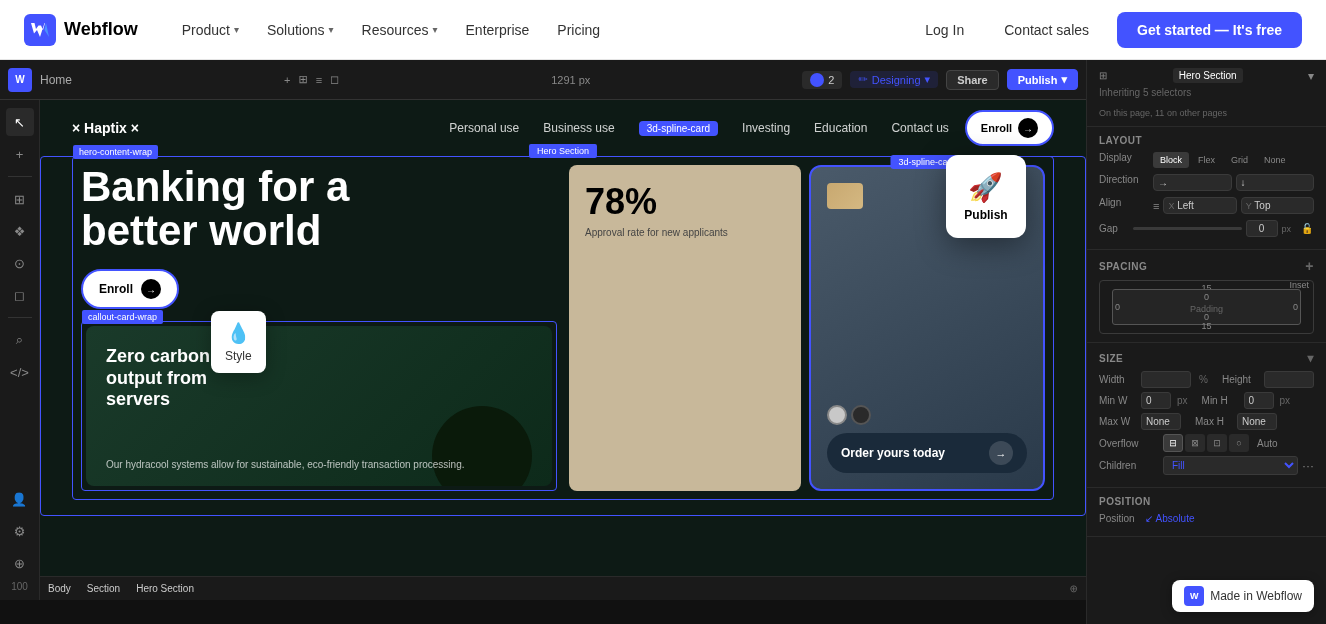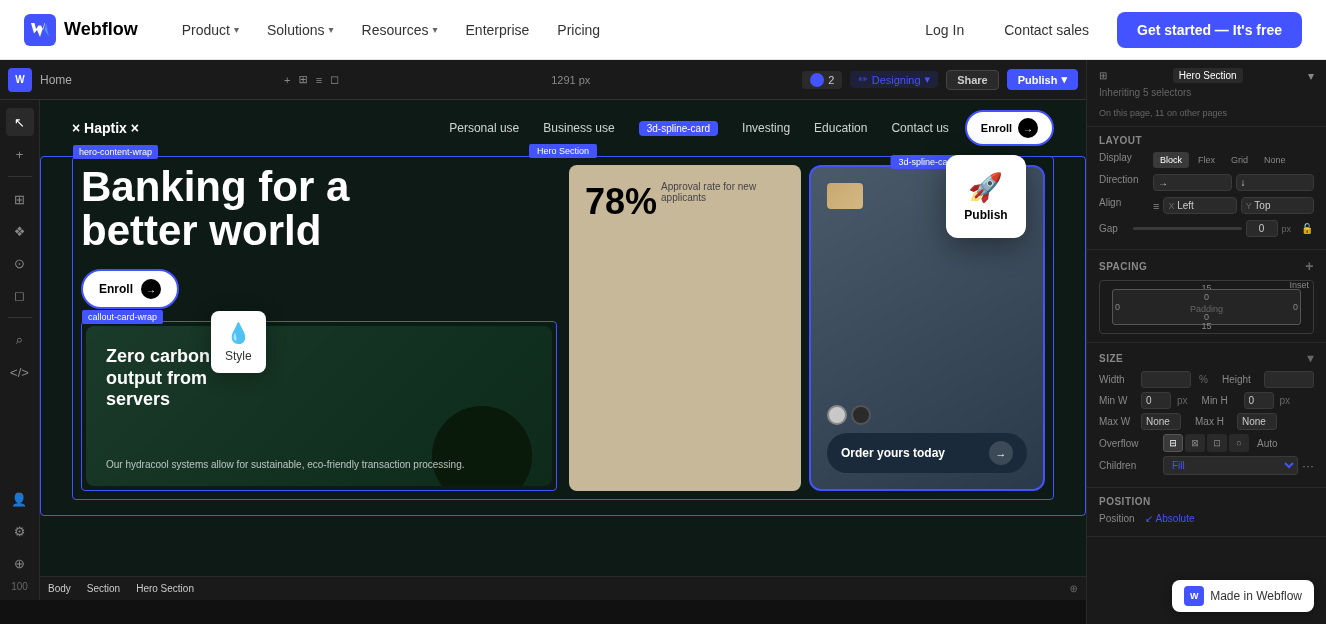--- a/index.html
+++ b/index.html
@@ -89,21 +89,21 @@
     .enroll-arrow { width: 20px; height: 20px; background: #000; border-radius: 50%; display: flex; align-items: center; justify-content: center; color: #fff; font-size: 10px; }
     .callout-card {
       background: linear-gradient(135deg, #1a3a2a, #0d2a1a);
       border-radius: 8px; padding: 20px; min-height: 160px; position: relative; overflow: hidden;
     }
     .callout-card-title { font-size: 18px; font-weight: 700; color: #fff; margin-bottom: 8px; line-height: 1.2; }
     .callout-card-desc { font-size: 10px; color: rgba(255,255,255,0.7); margin-top: auto; position: absolute; bottom: 16px; left: 20px; right: 20px; }
     .callout-circle { position: absolute; bottom: -20px; right: 20px; width: 100px; height: 100px; background: #0a1a0a; border-radius: 50%; }
     .stat-card {
       background: #c8b89a; border-radius: 8px; padding: 16px; flex: 1;
-      display: flex; flex-direction: row; gap: 4px;
+      display: flex; flex-direction: column; gap: 4px;
     }
     .stat-number { font-size: 36px; font-weight: 700; color: #000; }
     .stat-label { font-size: 10px; color: #444; }
 
     
     .style-tooltip {
       position: absolute; background: #fff; border-radius: 8px; padding: 10px 14px;
       box-shadow: 0 4px 20px rgba(0,0,0,0.3); display: flex; flex-direction: column;
       align-items: center; gap: 4px; z-index: 30;
     }

